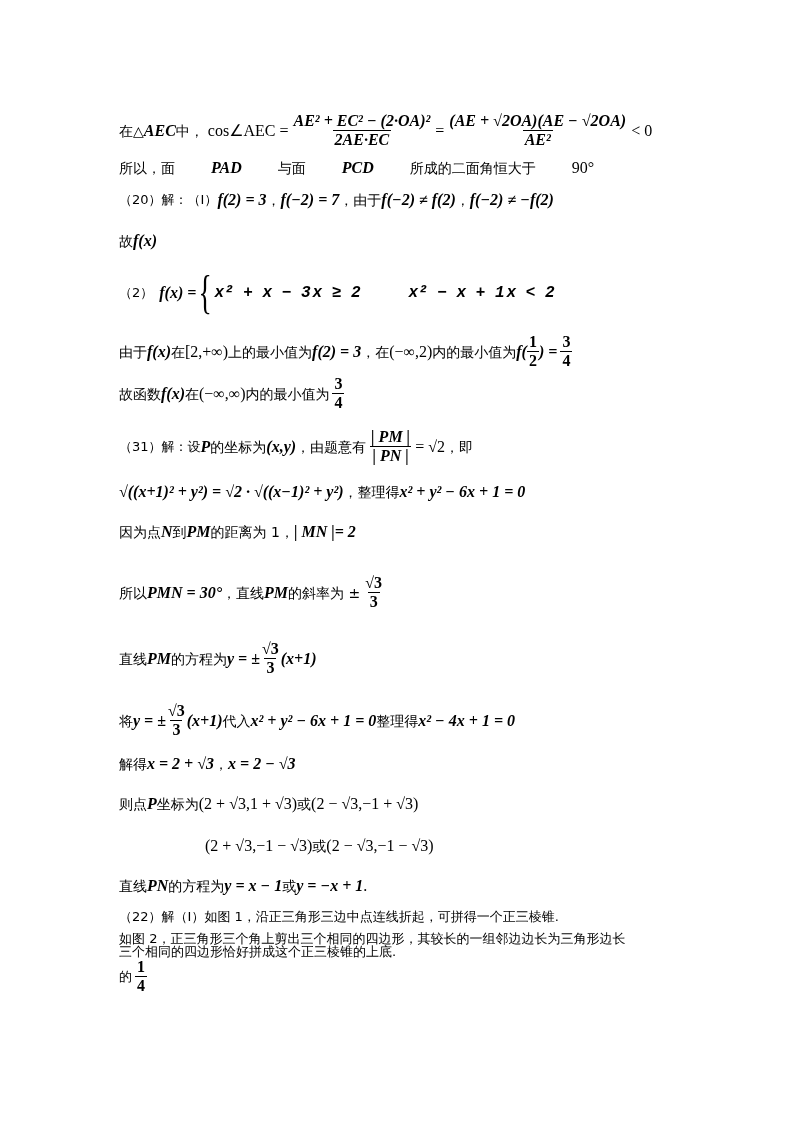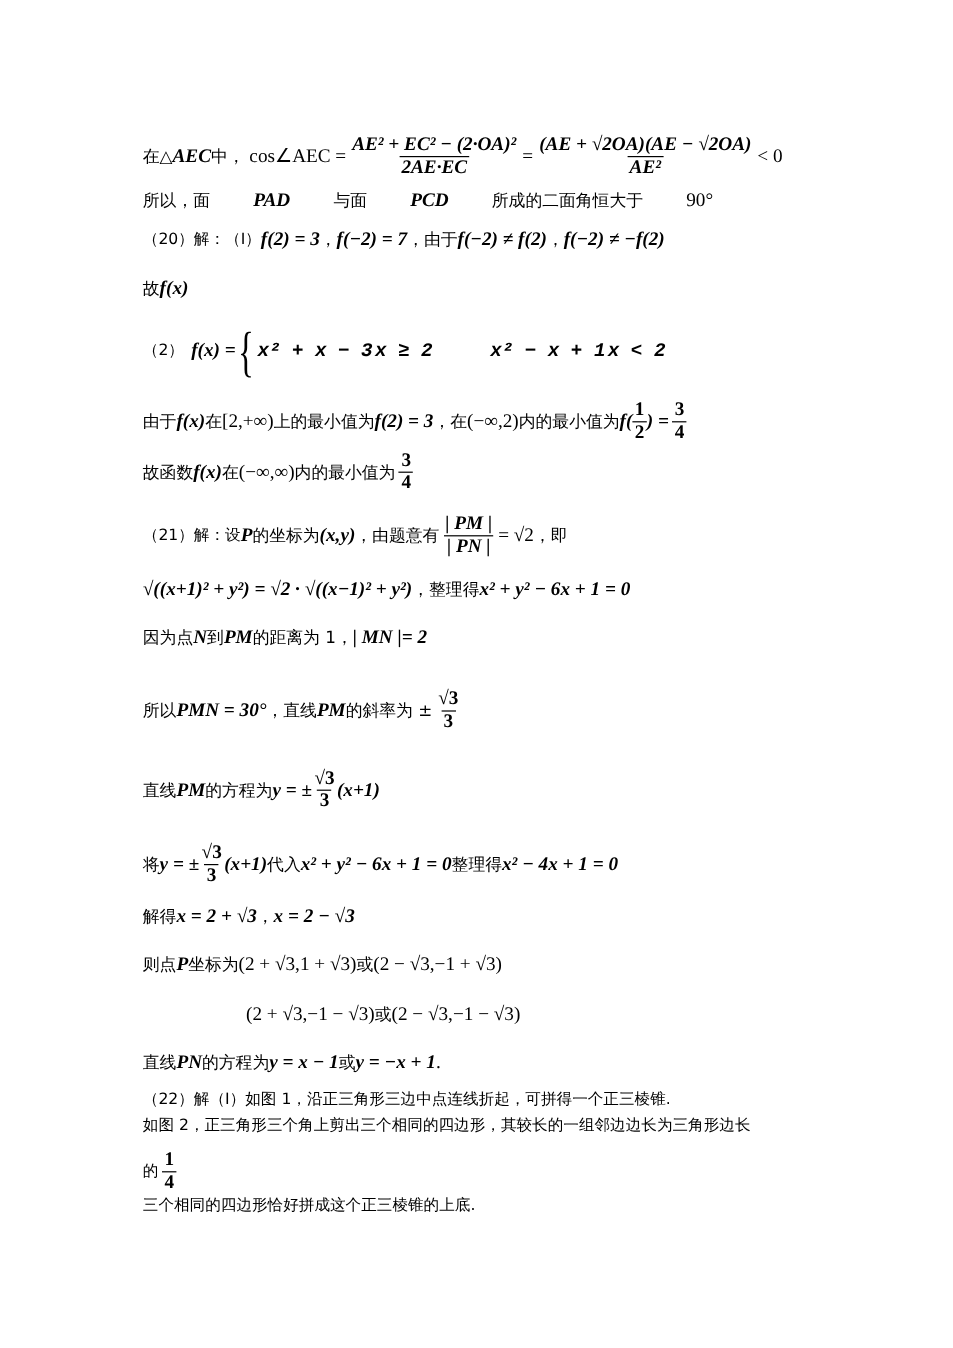--- a/index.html
+++ b/index.html
@@ -100,21 +100,21 @@
   <span> 在 </span>
   <span class="m">(−∞,∞)</span>
   <span> 内的最小值为 </span>
   <span class="frac">
     <span class="num">3</span>
     <span class="den">4</span>
   </span>
 </div>
 
 <div class="line" style="top:428px;">
-  <span class="small">（21）解：设 </span>
+  <span class="small">（31）解：设 </span>
   <span class="mi">P</span>
   <span> 的坐标为 </span>
   <span class="mi">(x,y)</span>
   <span>，由题意有 </span>
   <span class="frac">
     <span class="num mi">| PM |</span>
     <span class="den mi">| PN |</span>
   </span>
   <span class="m">= √2</span>
   <span>，即</span>
@@ -211,15 +211,15 @@
 <div class="line small" style="top:929px;">
   <span>如图 2，正三角形三个角上剪出三个相同的四边形，其较长的一组邻边边长为三角形边长</span>
 </div>
 <div class="line small" style="top:958px;">
   <span>的</span>
   <span class="frac">
     <span class="num">1</span>
     <span class="den">4</span>
   </span>
 </div>
-<div class="line small" style="top:995px;">
+<div class="line small" style="top:942px;">
   <span>三个相同的四边形恰好拼成这个正三棱锥的上底.</span>
 </div>
 
 </body></html>

